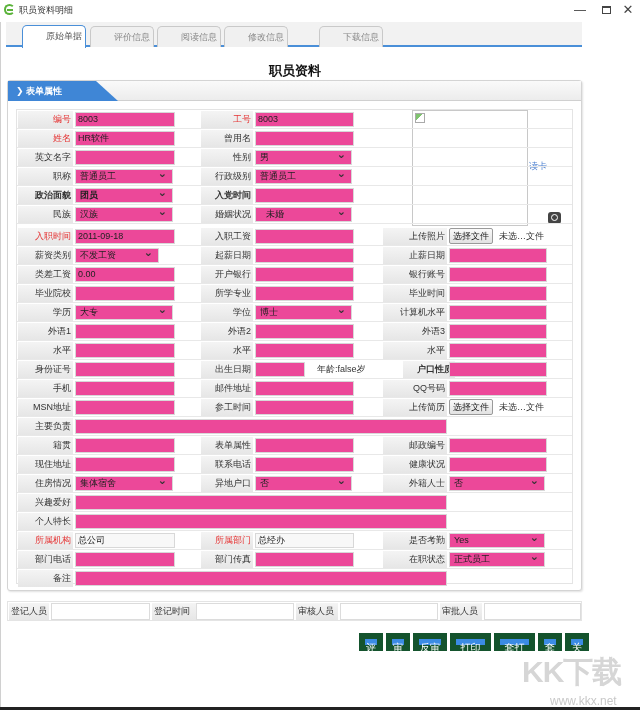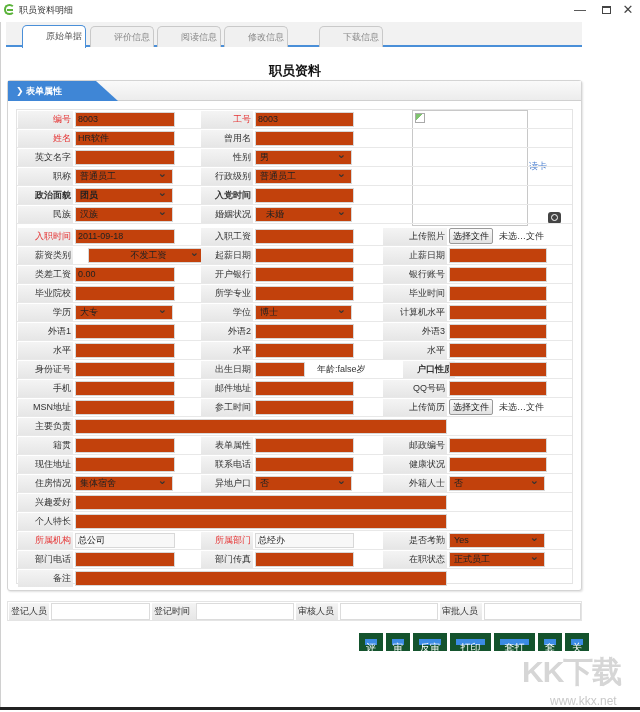--- a/index.html
+++ b/index.html
@@ -23,21 +23,21 @@
   .page-title { position: absolute; left: 0; width: 590px; top: 62px; text-align: center; font-size: 13px; font-weight: bold; color: #111; }
 
   .panel { position: absolute; left: 7px; top: 80px; width: 575px; height: 511px; border: 1px solid #d4d4d4; border-radius: 3px; background: #fff; box-shadow: 1px 1px 2px rgba(0,0,0,0.12); }
   .panel-head { position: absolute; left: 0; top: 0; width: 100%; height: 20px; background: linear-gradient(#fafafa, #ececec); border-bottom: 1px solid #d0d0d0; }
   .panel-tab { position: absolute; left: 0; top: 0; width: 110px; height: 20px; background: #3f86d6; clip-path: polygon(0 0, 88px 0, 110px 20px, 0 20px); color: #fff; font-size: 9px; font-weight: bold; line-height: 20px; padding-left: 8px; }
 
   .grid { position: absolute; left: 8px; top: 28px; width: 557px; border: 1px solid #e4e4e4; }
   .row { position: absolute; left: 0; height: 19px; width: 100%; border-bottom: 1px solid #e8e8e8; }
   .lbl { position: absolute; top: 1px; height: 17px; background: linear-gradient(#f4f4f4, #e6e6e6); text-align: right; padding-right: 2px; line-height: 17px; color: #333; font-size: 9px; white-space: nowrap; }
   .lbl.req { color: #e53333; }
-  .fld { position: absolute; top: 2px; height: 15px; border: 1px solid #d8d8d8; background: #c2410c; font-size: 9px; line-height: 13px; padding-left: 2px; color: #222; white-space: nowrap; overflow: hidden; }
+  .fld { position: absolute; top: 2px; height: 15px; border: 1px solid #d8d8d8; background: #ec4899; font-size: 9px; line-height: 13px; padding-left: 2px; color: #222; white-space: nowrap; overflow: hidden; }
   .sel::after { content: "⌄"; position: absolute; right: 5px; top: -3px; font-size: 11px; font-weight: bold; color: #333; }
   .sel { padding-left: 4px; }
   .plain { position: absolute; top: 2px; height: 15px; font-size: 9px; line-height: 15px; color: #333; }
 
   .btn-file { position: absolute; top: 1px; height: 16px; border: 1px solid #9a9a9a; border-radius: 2px; background: linear-gradient(#fafafa, #e2e2e2); font-size: 9px; line-height: 14px; padding: 0 3px; color: #222; }
   .photo-box { position: absolute; left: 395px; top: 0; width: 116px; height: 116px; border: 1px solid #c8c8c8; background: #fff; }
   .broken-img { position: absolute; left: 2px; top: 2px; width: 10px; height: 10px; border: 1px solid #aaa; background: linear-gradient(135deg, #7fc46e 40%, #fff 40%); }
   .readcard { position: absolute; left: 512px; top: 50px; color: #4a7fd0; font-size: 9px; }
   .cam-icon { position: absolute; left: 531px; top: 102px; width: 13px; height: 12px; border-radius: 3px; background: #444; }
   .cam-icon::after { content: ""; position: absolute; left: 3px; top: 2px; width: 5px; height: 5px; border-radius: 50%; border: 1px solid #fff; }
@@ -137,21 +137,21 @@
       <span class="fld" style="left:58px;width:100px;">2011-09-18</span>
       <span class="lbl" style="left:184px;width:52px;">入职工资</span>
       <span class="fld" style="left:238px;width:99px;"></span>
       <span class="lbl" style="left:366px;width:64px;">上传照片</span>
       <span class="btn-file" style="left:432px;">选择文件</span>
       <span class="plain" style="left:482px;">未选…文件</span>
     </div>
 
     <div class="row" style="top:136px;">
       <span class="lbl" style="left:1px;width:55px;">薪资类别</span>
-      <span class="fld sel" style="left:71px;width:117px;text-align:center;">不发工资</span>
+      <span class="fld sel" style="left:58px;width:84px;">不发工资</span>
       <span class="lbl" style="left:184px;width:52px;">起薪日期</span>
       <span class="fld" style="left:238px;width:99px;"></span>
       <span class="lbl" style="left:366px;width:64px;">止薪日期</span>
       <span class="fld" style="left:432px;width:98px;"></span>
     </div>
 
     <div class="row" style="top:155px;">
       <span class="lbl" style="left:1px;width:55px;">类差工资</span>
       <span class="fld" style="left:58px;width:100px;">0.00</span>
       <span class="lbl" style="left:184px;width:52px;">开户银行</span>

